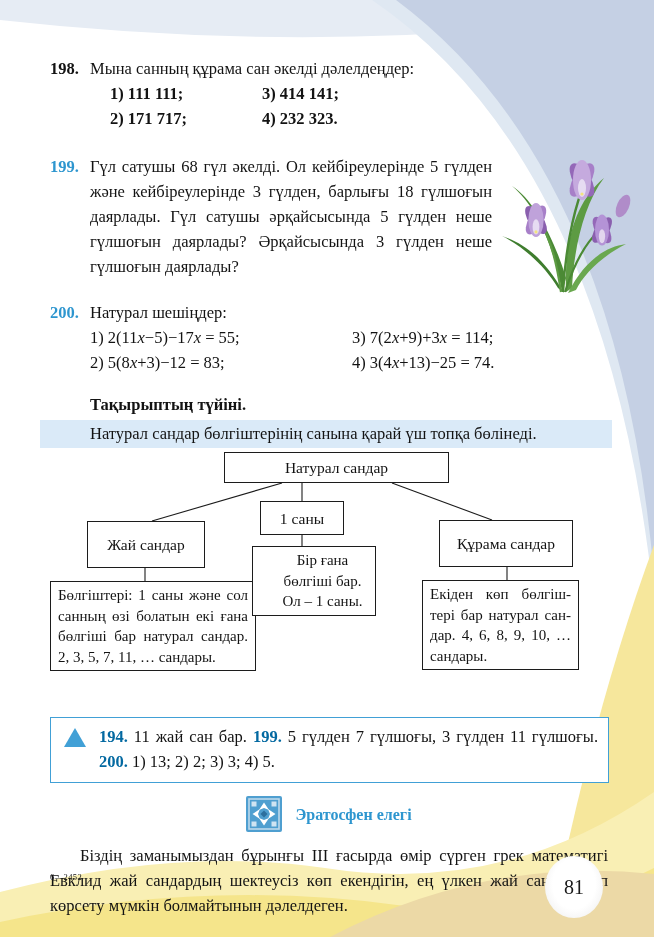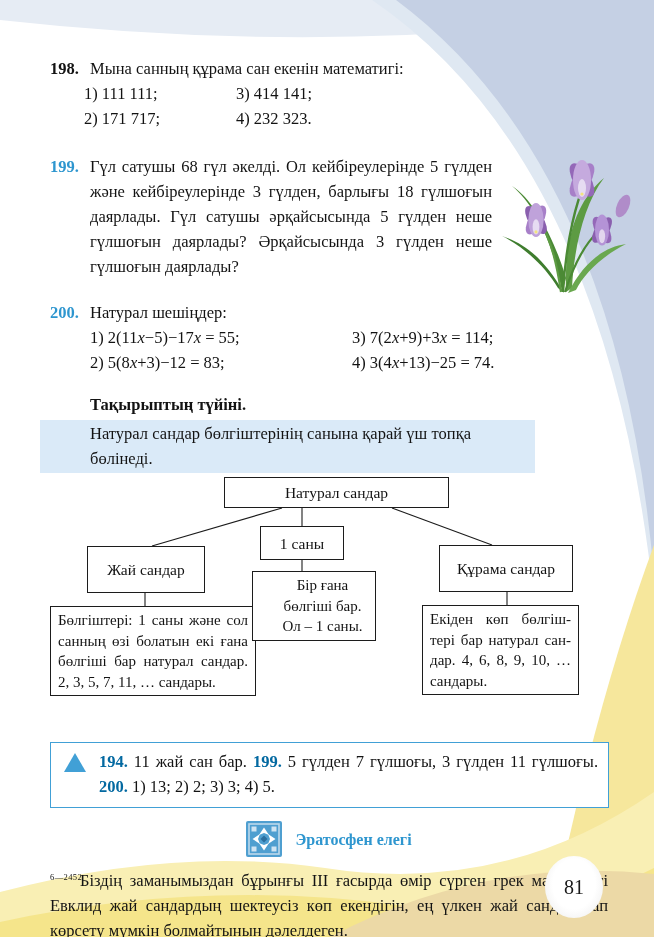--- a/index.html
+++ b/index.html
@@ -12,29 +12,29 @@
   .bg{position:absolute;left:0;top:0;z-index:0;}
   .flower{position:absolute;z-index:1;}
   .content{
     position:absolute;left:50px;top:56px;width:558px;z-index:2;
     font-size:16.5px;line-height:25px;
   }
   .prob{display:flex;align-items:flex-start;}
   .prob-num{flex:0 0 40px;font-weight:bold;}
   .blue{color:#2e96cf;}
   .prob-body{flex:1 1 auto;}
-  .grid198{margin-left:34px;display:grid;grid-template-columns:152px auto;}
+  .grid198{margin-left:60px;display:grid;grid-template-columns:152px auto;font-weight:bold;}
   .p199{margin-top:23px;position:relative;}
   .p199 .prob-body{max-width:402px;text-align:justify;}
   .p200{margin-top:21px;}
   .grid200{margin-left:40px;display:grid;grid-template-columns:262px auto;}
   .eq i{font-style:italic;}
   .summary-head{margin:17px 0 3px 40px;font-weight:bold;}
   .hl-band{
-    background:#daeaf8;margin-left:-10px;width:495px;box-sizing:border-box;
+    background:#daeaf8;margin-left:-10px;width:572px;box-sizing:border-box;
     padding:1px 64px 2px 50px;text-align:justify;
   }
   .diagram{position:relative;height:242px;margin-top:4px;font-size:15.5px;line-height:21px;}
   .dg-lines{position:absolute;left:0;top:0;}
   .dbox{
     position:absolute;border:1px solid #1c1c1c;background:#fff;box-sizing:border-box;
     display:flex;align-items:center;justify-content:center;text-align:center;
   }
   .ddesc{
     position:absolute;border:1px solid #1c1c1c;background:#fff;box-sizing:border-box;
@@ -74,21 +74,21 @@
   <path d="M654,545 Q593,710 548,937 L654,937 Z" fill="#f6e79c"></path>
   <path d="M0,892 Q175,846 325,868 Q505,896 654,792 L654,937 L0,937 Z" fill="#f9efb4"></path>
   <path d="M0,922 Q205,878 405,906 Q545,924 654,868 L654,937 L0,937 Z" fill="#f5e58b"></path>
   <path d="M330,937 Q485,856 654,874 L654,937 Z" fill="#ecd9a6"></path>
 </svg>
 
 <div class="content">
 
   <div class="prob">
     <span class="prob-num">198.</span>
-    <span class="prob-body">Мына санның құрама сан екенін математигі:</span>
+    <span class="prob-body">Мына санның құрама сан әкелді дәлелдеңдер:</span>
   </div>
   <div class="grid198">
     <span>1) 111 111;</span>
     <span>3) 414 141;</span>
     <span>2) 171 717;</span>
     <span>4) 232 323.</span>
   </div>
 
   <div class="prob p199">
     <span class="prob-num blue">199.</span>

